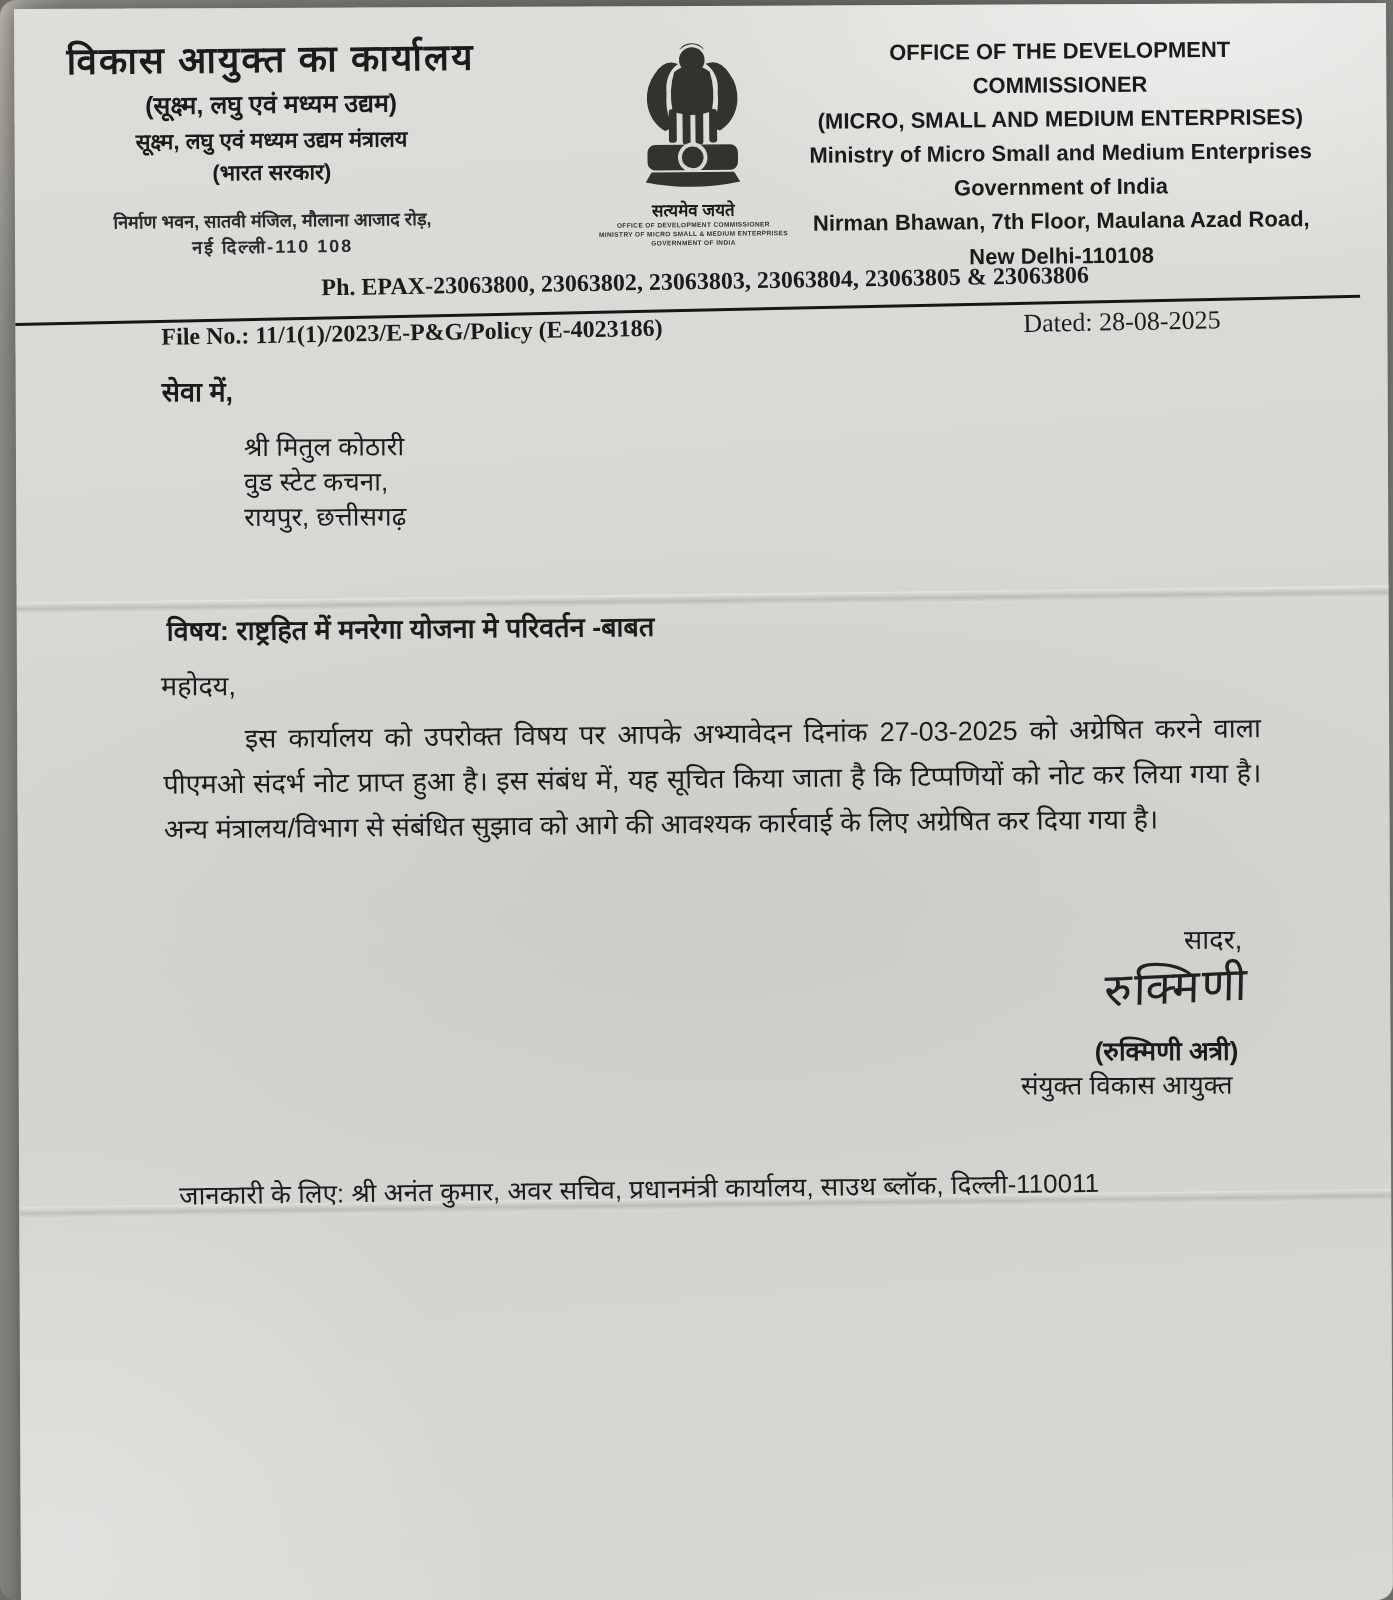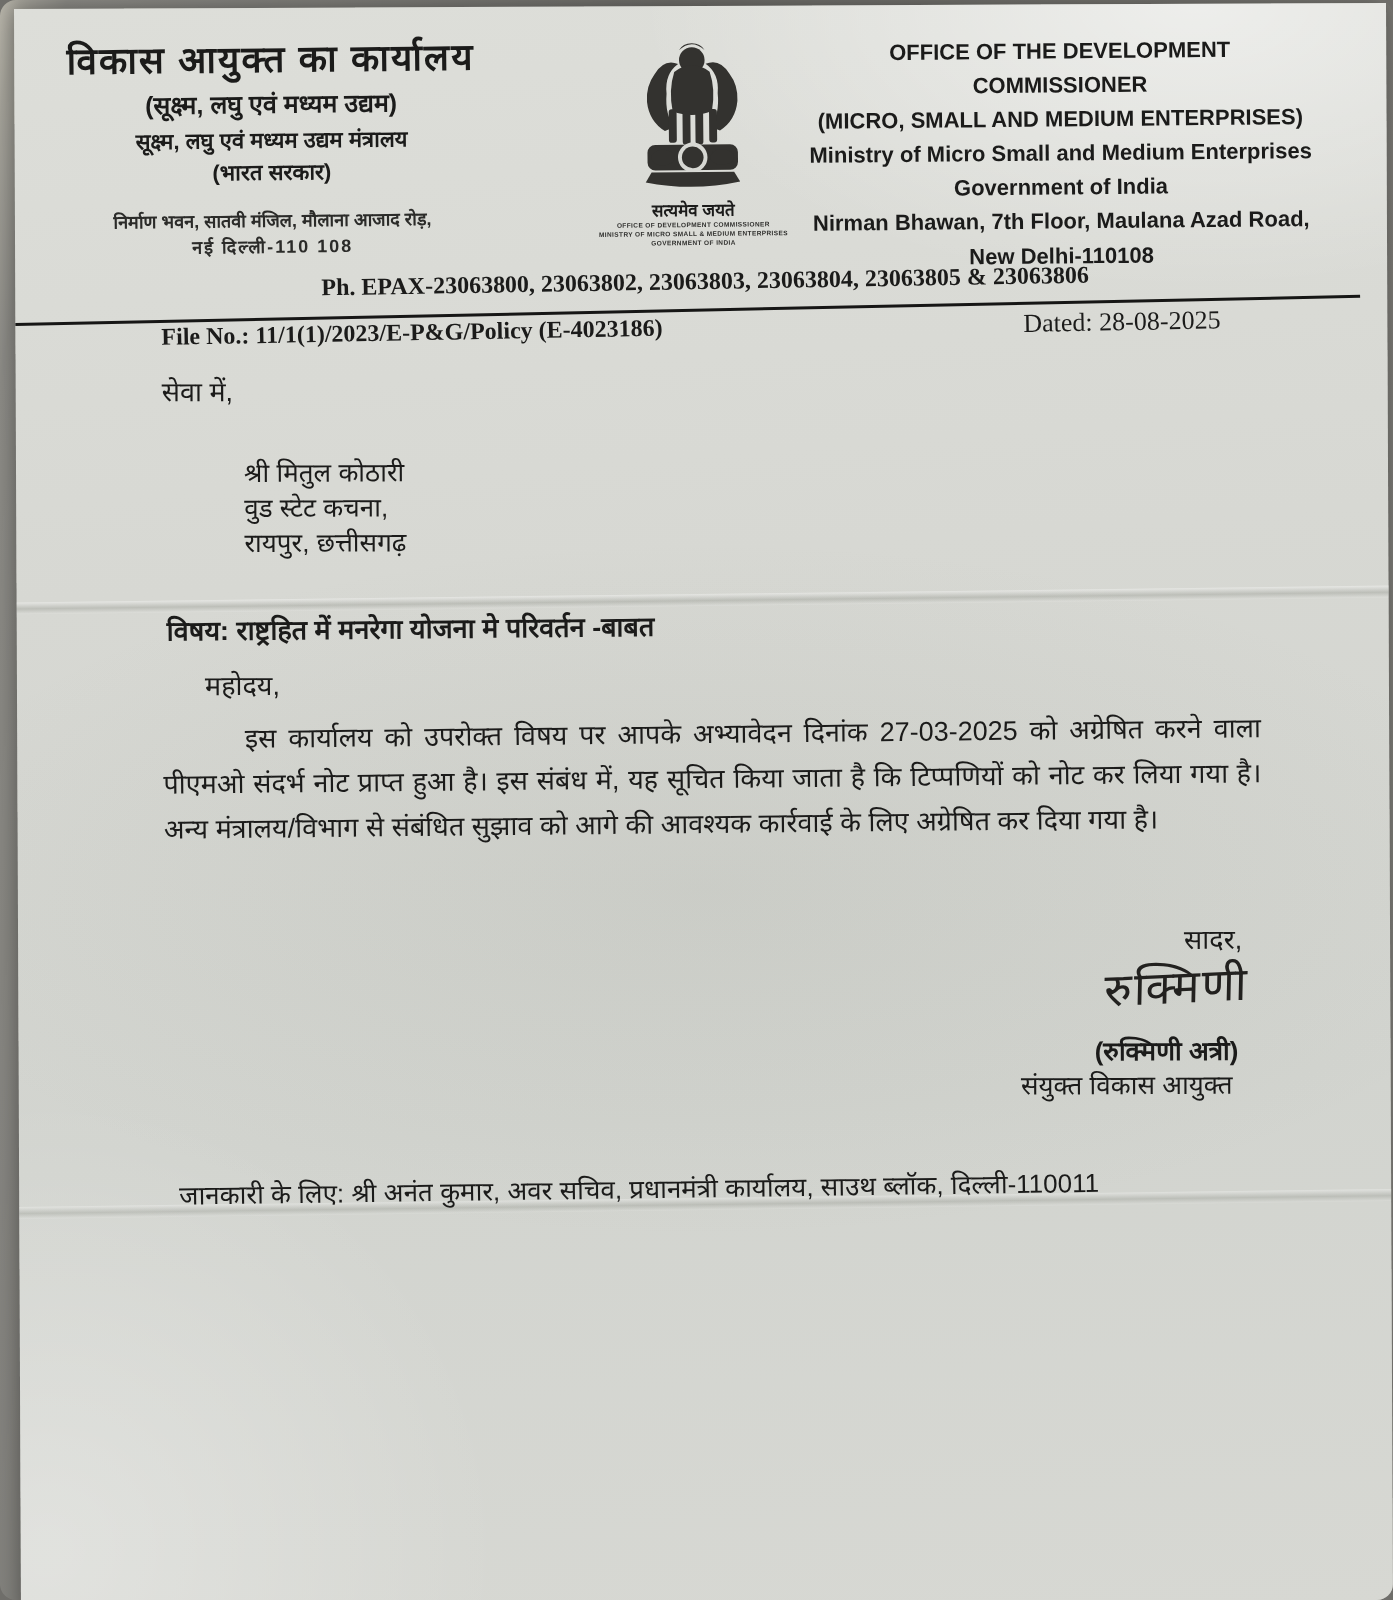--- a/index.html
+++ b/index.html
@@ -47,24 +47,24 @@
   .lh-right{left:786px;top:30px;width:520px;text-align:center;transform:rotate(-0.3deg);}
   .lh-right div{font-size:22px;font-weight:700;line-height:1.55;}
 
   
   .phone{left:160px;top:262px;width:1060px;text-align:center;font-size:24px;font-weight:700;transform:rotate(-0.7deg);}
   .rule{left:0px;top:314px;width:1345px;height:3px;background:#161615;transform:rotate(-0.95deg);transform-origin:0 50%;}
   .fileno{left:146px;top:312px;font-size:24px;font-weight:700;transform:rotate(-0.8deg);}
   .dated{left:1008px;top:303px;font-size:26px;transform:rotate(-0.8deg);}
 
   
-  .sewa{left:146px;top:364px;font-size:27px;}
-  .addressee{left:228px;top:448px;font-size:26px;line-height:35px;}
+  .sewa{left:146px;top:364px;font-size:27px;font-weight:bold;}
+  .addressee{left:228px;top:422px;font-size:26px;line-height:35px;}
   .subject{left:150px;top:602px;font-size:27px;font-weight:700;transform:rotate(-0.3deg);}
-  .salutation{left:144px;top:658px;font-size:27px;margin-left:44px;}
+  .salutation{left:144px;top:658px;font-size:27px;}
   .para{
     left:146px;top:706px;width:1098px;
     font-size:27px;line-height:45px;text-align:justify;text-indent:82px;
     transform:rotate(-0.35deg);
   }
   .closing{left:1166px;top:916px;font-size:27px;}
   .signature{
     left:1086px;top:950px;font-size:46px;color:#22211f;
     transform:rotate(-2.5deg) skewX(-4deg);letter-spacing:2px;
   }

